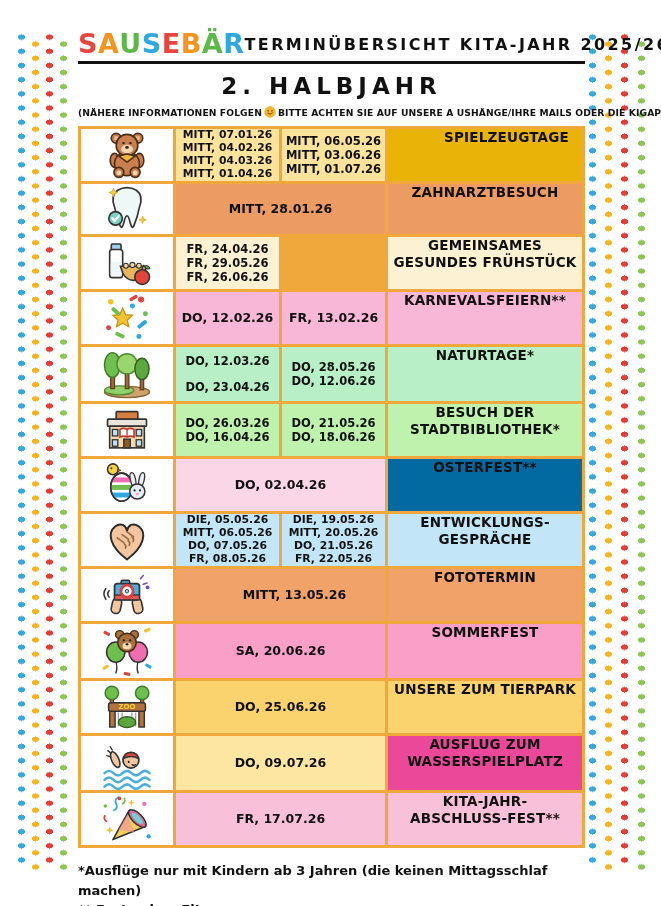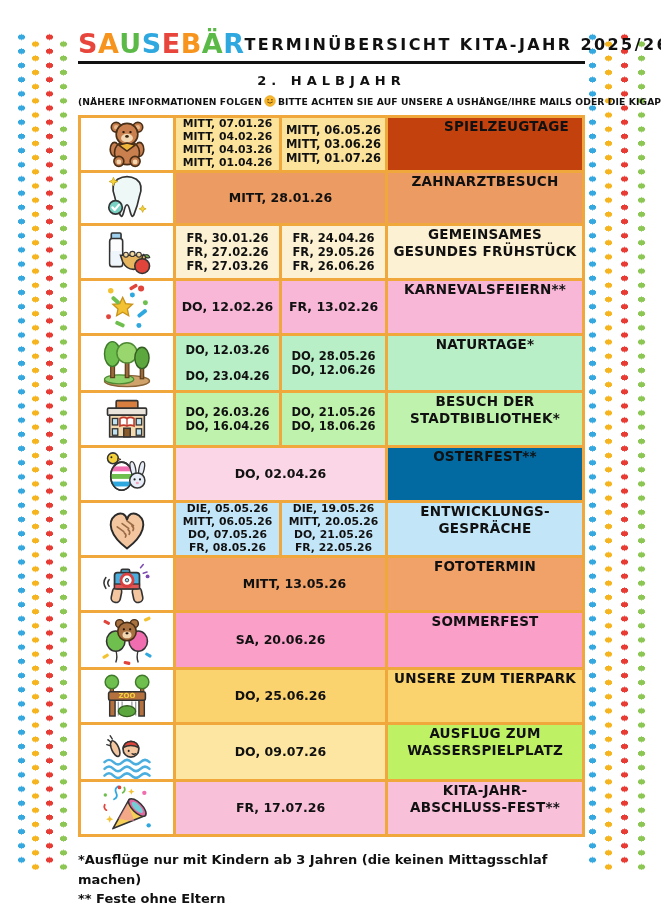--- a/index.html
+++ b/index.html
@@ -12,21 +12,21 @@
   .dotcol.even{top:30px;height:840px;}
   .dotcol.odd{top:37px;height:833px;}
 
   
   .content{position:absolute;left:78px;width:507px;top:30px;}
   .header{display:flex;align-items:flex-end;justify-content:space-between;
           border-bottom:3.5px solid #111;padding-bottom:4px;}
   .logo{font-size:27px;font-weight:800;letter-spacing:.5px;line-height:1;white-space:nowrap;}
   .logo span{display:inline-block;}
   .title{font-size:16px;font-weight:800;letter-spacing:2.4px;padding-bottom:3px;white-space:nowrap;}
-  .subtitle{text-align:center;font-size:13px;font-weight:800;letter-spacing:5px;margin-top:9px;}
+  .subtitle{text-align:center;font-size:23px;font-weight:800;letter-spacing:5px;margin-top:9px;}
   .note{text-align:center;font-size:9.2px;font-weight:600;margin-top:7px;letter-spacing:.1px;white-space:nowrap;}
   .note svg{vertical-align:-2px;margin:0 2px;}
 
   
   .table{margin-top:8px;border:3px solid #F0A73C;background:#F0A73C;
          display:flex;flex-direction:column;gap:3px;}
   .trow{display:grid;grid-template-columns:92px 103px 103px 1fr;gap:3px;min-height:50px;}
   .cell{display:flex;justify-content:center;}
   .icon-cell{background:#fff;grid-column:1;}
   .icon-cell svg{display:block;}
@@ -105,21 +105,21 @@
           <div>MITT, 07.01.26</div>
           <div>MITT, 04.02.26</div>
           <div>MITT, 04.03.26</div>
           <div>MITT, 01.04.26</div>
         </div>
         <div class="cell date-cell" style="background: rgb(251, 227, 155);">
           <div>MITT, 06.05.26</div>
           <div>MITT, 03.06.26</div>
           <div>MITT, 01.07.26</div>
         </div>
-        <div class="cell name-cell" style="background: #c2410c; padding-left: 43px;">SPIELZEUGTAGE</div>
+        <div class="cell name-cell" style="background: #eab308; padding-left: 43px;">SPIELZEUGTAGE</div>
       </div>
       <div class="trow">
         <div class="cell icon-cell">
           <span>
             <svg width="50" height="50" viewBox="0 0 48 48">
  <path d="M15 6 Q24 1 33 6 Q40 11 36 22 Q34 32 31 39 Q29 45 27 37 Q25.5 30.5 24 30.5 Q22.5 30.5 21 37 Q19 45 17 39 Q14 32 12 22 Q8 11 15 6 Z" fill="#eef8f6" stroke="#333" stroke-width="1.6"></path>
  <path d="M11 4 l1.2 3 3 1.2 -3 1.2 -1.2 3 -1.2 -3 -3 -1.2 3 -1.2 Z" fill="#f5d23c" stroke="#c9a416" stroke-width="0.7"></path>
  <path d="M39 31 l1 2.4 2.4 1 -2.4 1 -1 2.4 -1 -2.4 -2.4 -1 2.4 -1 Z" fill="#f5d23c" stroke="#c9a416" stroke-width="0.7"></path>
  <circle cx="13" cy="33" r="6.5" fill="#79d2c3" stroke="#333" stroke-width="1.6"></circle>
  <path d="M10 33 l2.2 2.4 4 -4.8" fill="none" stroke="#fff" stroke-width="2.2" stroke-linecap="round" stroke-linejoin="round"></path>
@@ -140,25 +140,20 @@
  <rect x="9" y="23" width="10" height="13" rx="1.5" fill="#eef6fb"></rect>
  <path d="M18 27 L42 27 L40 33 Q36.5 40 30 40 Q23.5 40 20 33 Z" fill="#e8b55f" stroke="#333" stroke-width="1.5"></path>
  <circle cx="23" cy="26.5" r="2.2" fill="#f3d9a0" stroke="#333" stroke-width="1"></circle>
               <circle cx="29" cy="25.8" r="2.4" fill="#f3d9a0" stroke="#333" stroke-width="1"></circle>
               <circle cx="35" cy="26.5" r="2.2" fill="#f3d9a0" stroke="#333" stroke-width="1"></circle>
  <circle cx="38" cy="37" r="6.8" fill="#e0443a" stroke="#333" stroke-width="1.5"></circle>
  <path d="M38 30.5 q-.5 -3 2 -4.5" fill="none" stroke="#333" stroke-width="1.4"></path>
  <path d="M40 27 q4 -1.5 5 2 q-3.5 1.5 -5 -2 Z" fill="#6fbf4e" stroke="#333" stroke-width="1"></path>
 </svg>
           </span>
-        </div>
-        <div class="cell date-cell" style="background: rgb(252, 241, 210);">
-          <div>FR, 30.01.26</div>
-          <div>FR, 27.02.26</div>
-          <div>FR, 27.03.26</div>
         </div>
         <div class="cell date-cell" style="background: rgb(252, 241, 210);">
           <div>FR, 24.04.26</div>
           <div>FR, 29.05.26</div>
           <div>FR, 26.06.26</div>
         </div>
         <div class="cell name-cell" style="background: rgb(252, 241, 210);">GEMEINSAMES
 GESUNDES FRÜHSTÜCK</div>
       </div>
       <div class="trow">
@@ -403,21 +398,21 @@
  <circle cx="27.5" cy="21.5" r="7" fill="#f3c6a0" stroke="#333" stroke-width="1.5"></circle>
  <path d="M20.7 20 a7 7 0 0 1 13.6 0 q-7 -3.5 -13.6 0 Z" fill="#e0443a" stroke="#333" stroke-width="1.3"></path>
  <circle cx="25.5" cy="23" r="0.9" fill="#222"></circle>
  <path d="M28.5 25.5 q1.5 1 3 0" fill="none" stroke="#222" stroke-width="1.1" stroke-linecap="round"></path>
 </svg>
           </span>
         </div>
         <div class="cell date-cell merged one" style="background: rgb(252, 230, 162);">
           <div>DO, 09.07.26</div>
         </div>
-        <div class="cell name-cell" style="background: #bef264;">AUSFLUG ZUM
+        <div class="cell name-cell" style="background: #ec4899;">AUSFLUG ZUM
 WASSERSPIELPLATZ</div>
       </div>
       <div class="trow">
         <div class="cell icon-cell">
           <span>
             <svg width="52" height="52" viewBox="0 0 48 48">
  <path d="M11 43 L26 16 L41 31 Z" fill="#f5cf57" stroke="#333" stroke-width="1.5" stroke-linejoin="round"></path>
  <path d="M16 34 L31 36.5 L24.5 19.5 Z" fill="#f08ab0" opacity="0.55"></path>
  <ellipse cx="33.5" cy="23.5" rx="10.5" ry="4.6" fill="#e06a9f" stroke="#333" stroke-width="1.4" transform="rotate(45 33.5 23.5)"></ellipse>
  <ellipse cx="33.5" cy="23.5" rx="6.8" ry="2.7" fill="#72cfd6" transform="rotate(45 33.5 23.5)"></ellipse>

